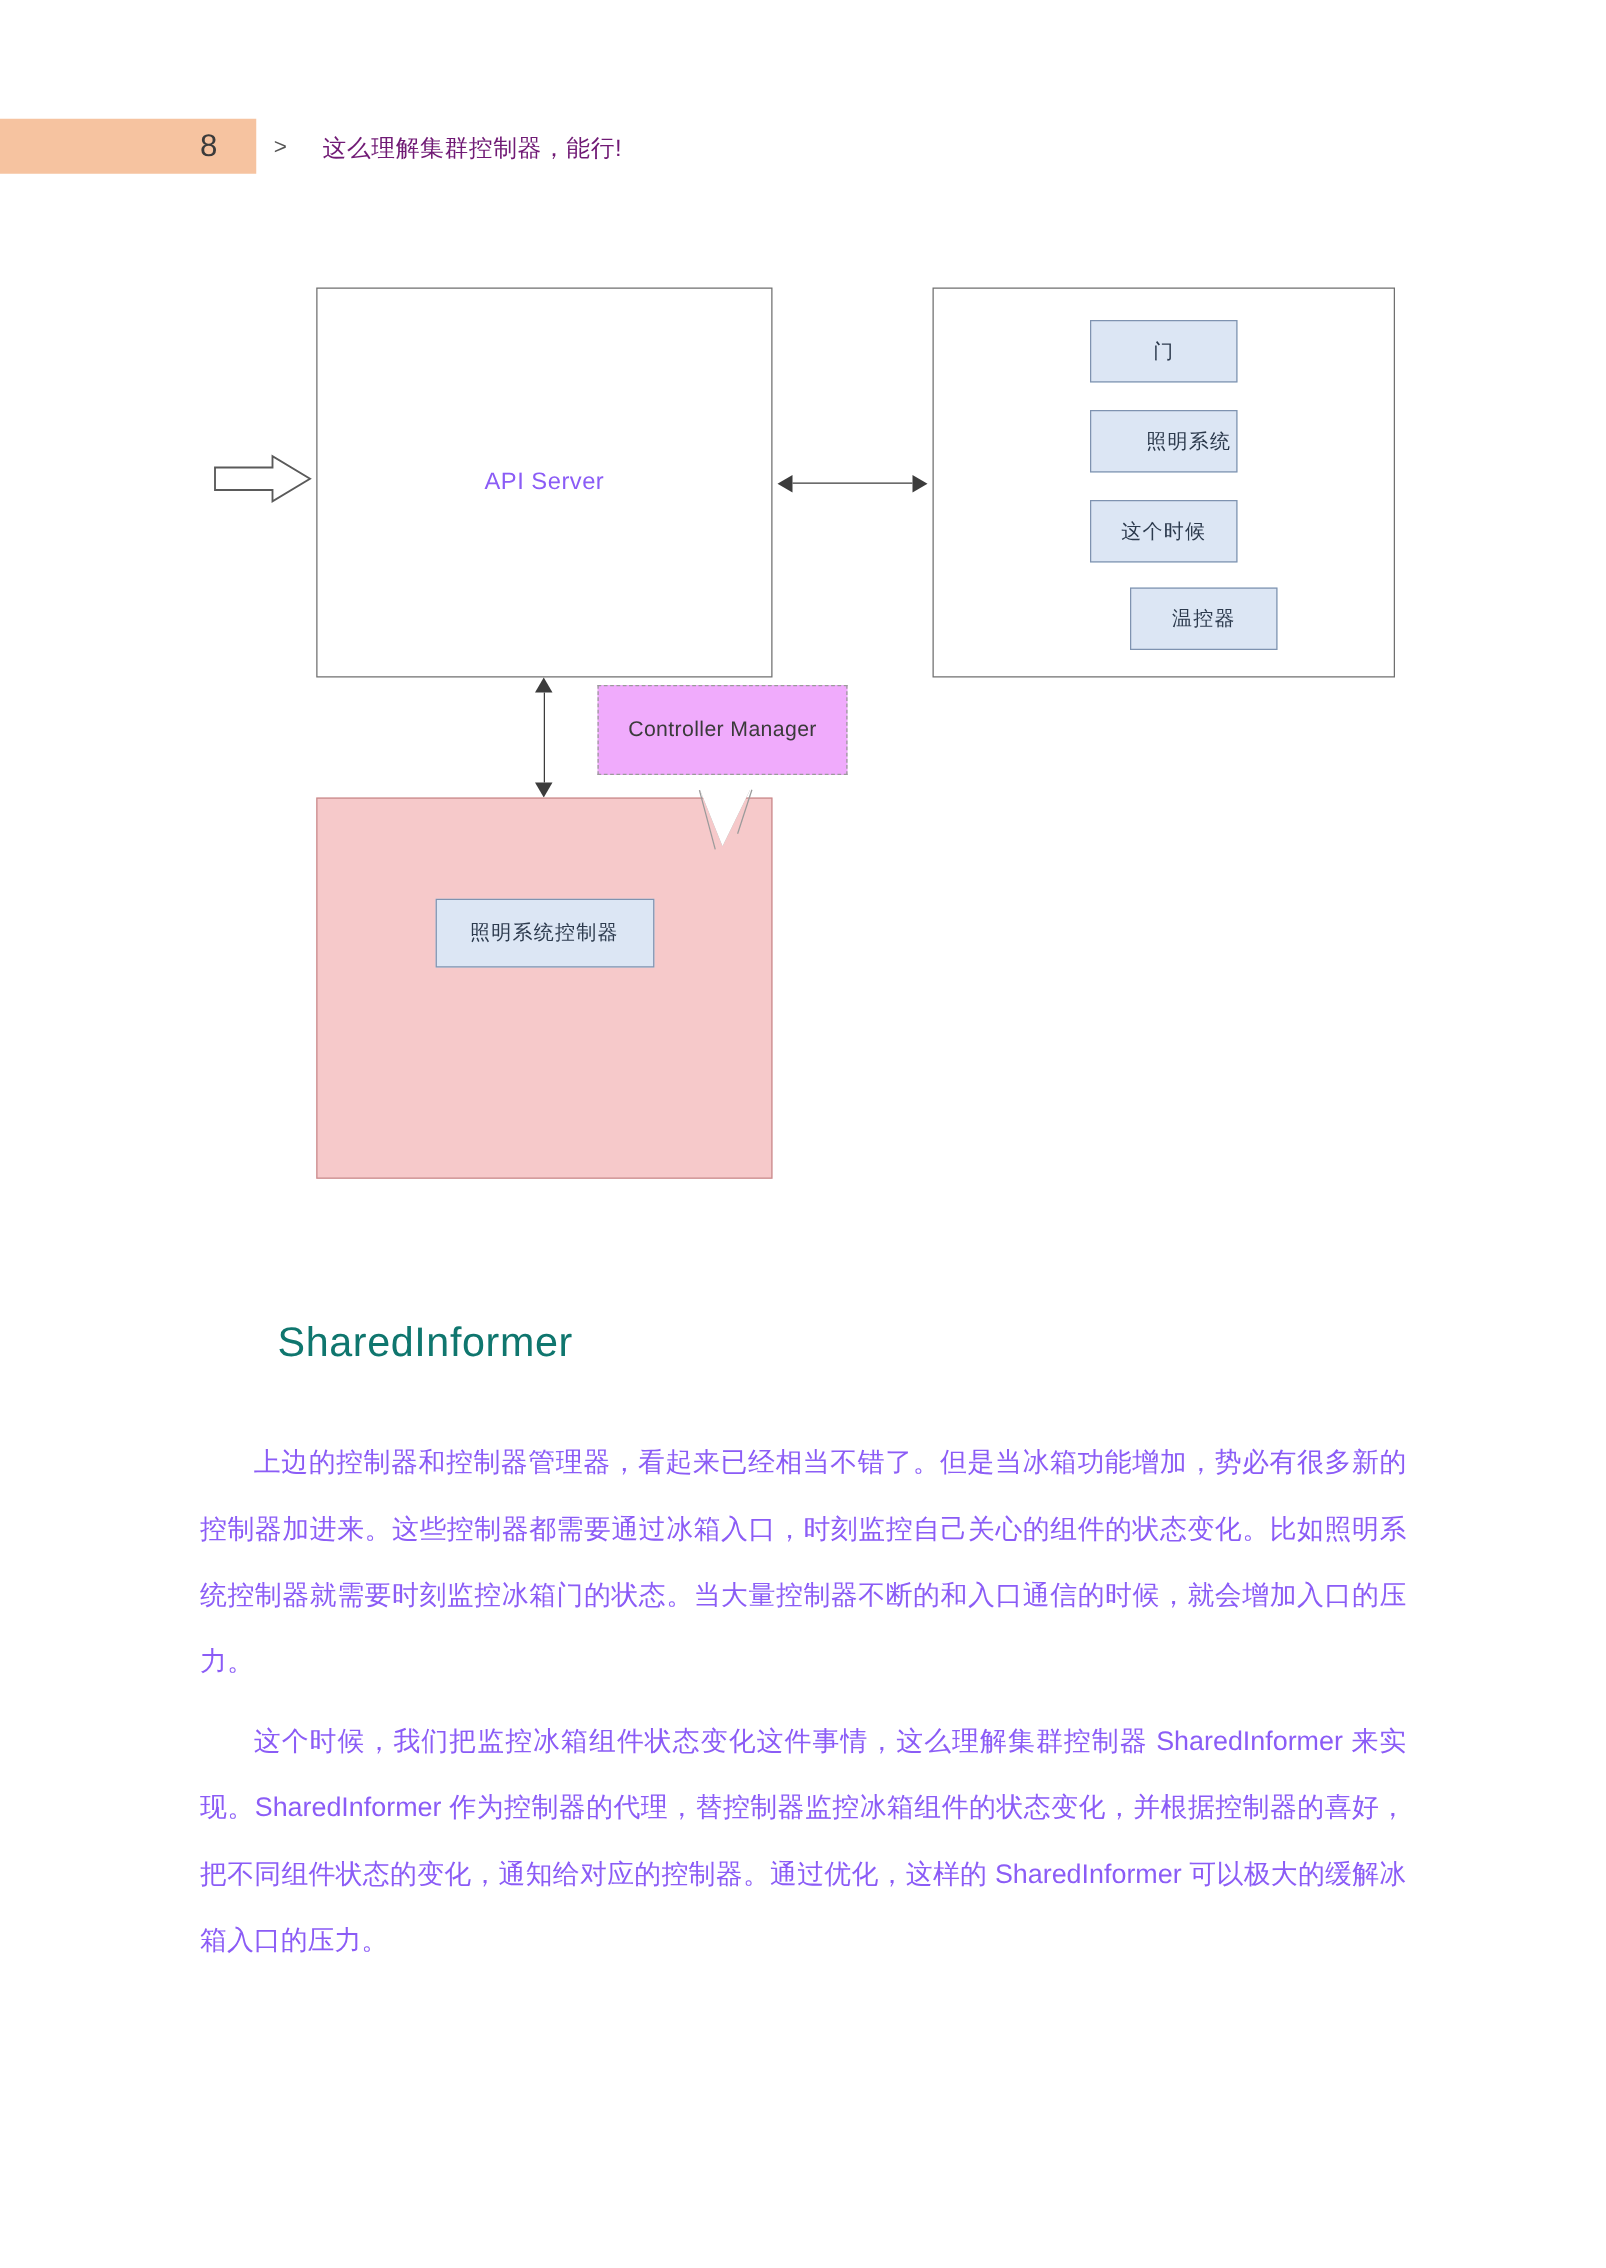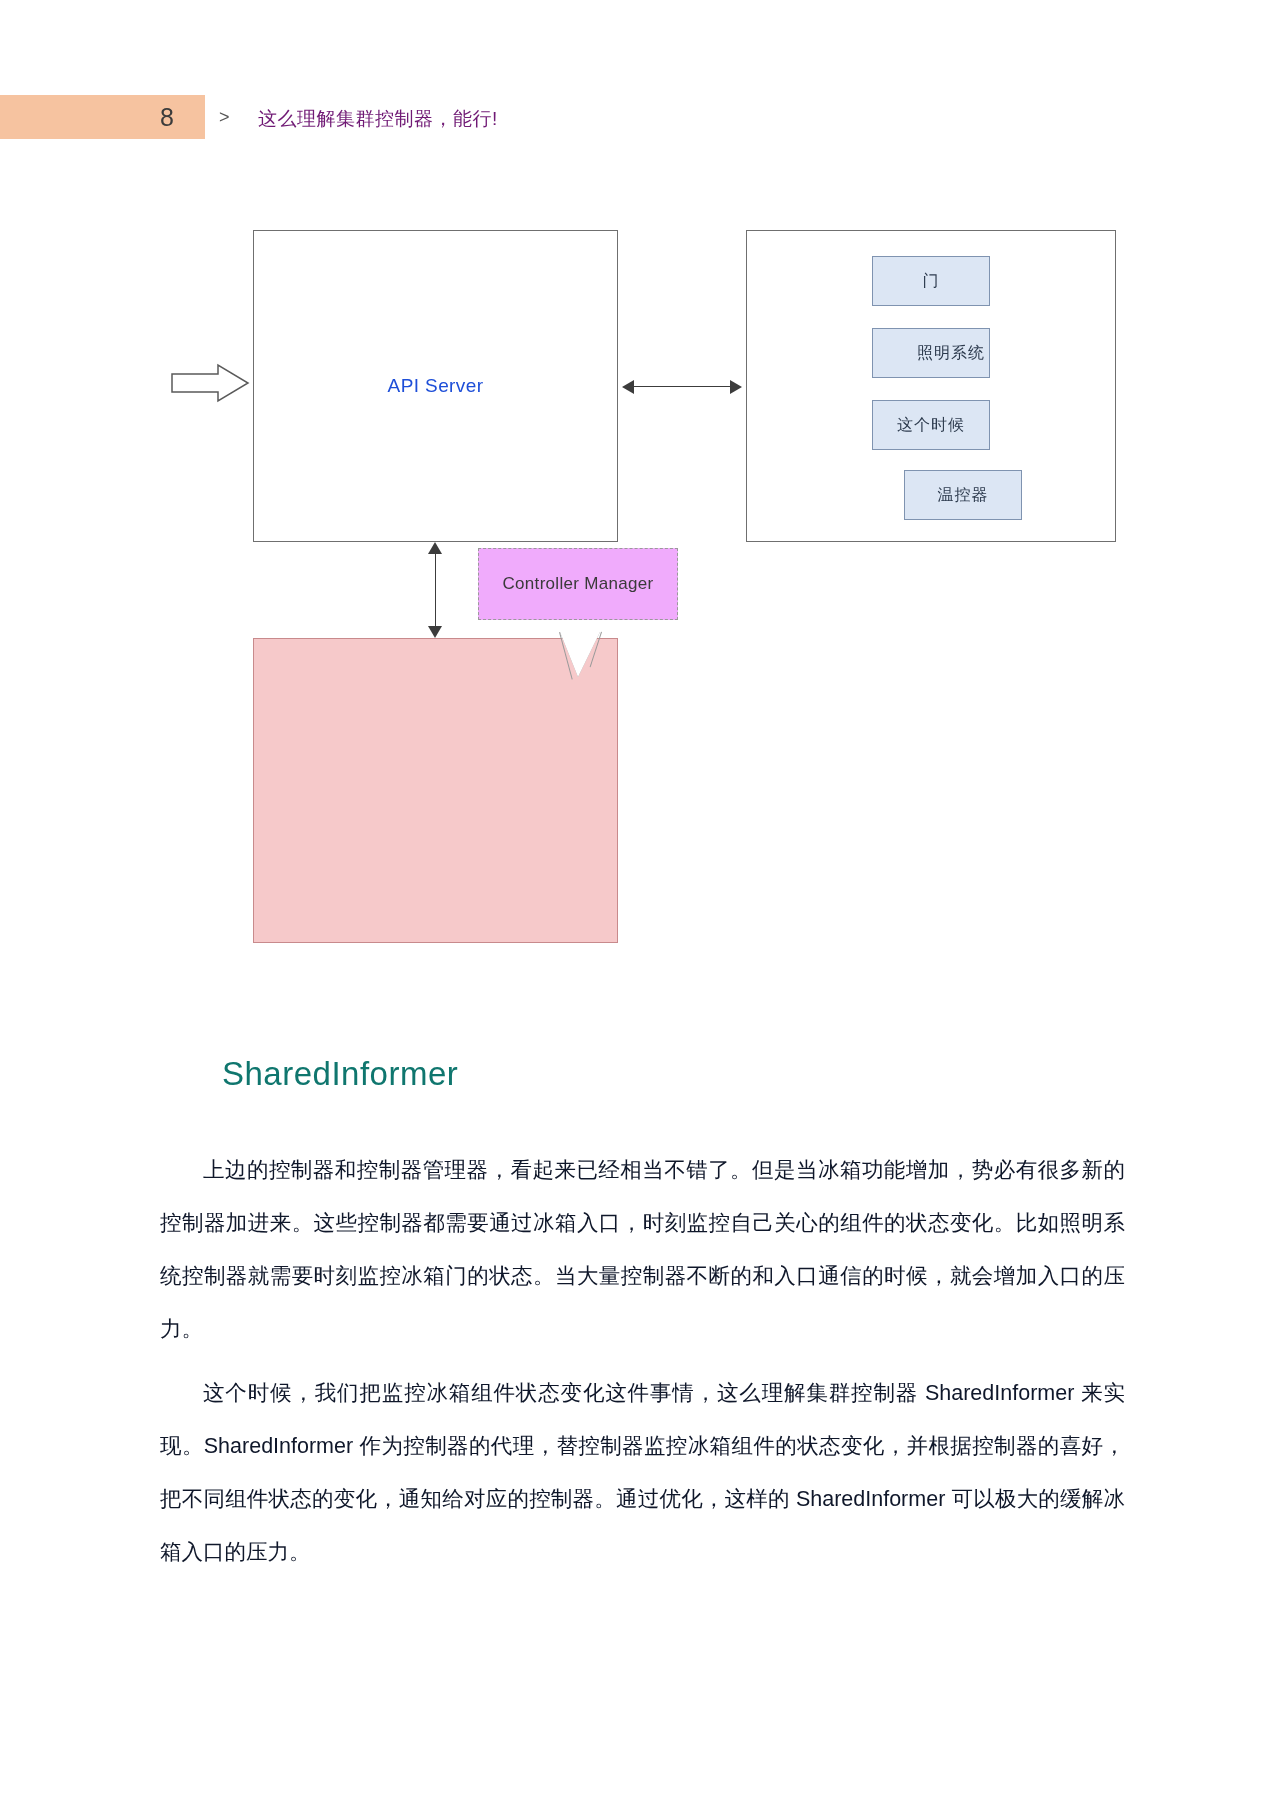--- a/index.html
+++ b/index.html
@@ -76,21 +76,21 @@
     left: 253px;
     top: 30px;
     width: 365px;
     height: 312px;
     display: flex;
     align-items: center;
     justify-content: center;
   }
   .api-server-label {
     font-size: 19px;
-    color: #1d4ed8;
+    color: #8b5cf6;
     letter-spacing: 0.4px;
   }
 
   .devices-panel {
     left: 746px;
     top: 30px;
     width: 370px;
     height: 312px;
   }
 
@@ -239,21 +239,21 @@
     font-size: 33px;
     color: #0f766e;
     letter-spacing: 0.5px;
   }
   .para {
     position: absolute;
     left: 160px;
     width: 965px;
     font-size: 21.5px;
     line-height: 53px;
-    color: #0f172a;
+    color: #8b5cf6;
     text-align: justify;
     text-justify: inter-ideograph;
     text-indent: 2em;
   }
   .para.p1 { top: 1122px; }
   .para.p2 { top: 1345px; }
 </style>
 </head>
 <body>
 
@@ -283,20 +283,21 @@
   <div class="arrow arrow-down" style="left:428px; top:426px;"></div>
 
   <div class="box devices-panel">
     <div class="device-chip d0">门</div>
     <div class="device-chip d1">照明系统</div>
     <div class="device-chip d2">这个时候</div>
     <div class="device-chip d3">温控器</div>
   </div>
 
   <div class="box controller-region">
+    <div class="ctrl-chip c0">照明系统控制器</div>
   </div>
 
   <div class="callout">Controller Manager</div>
   <div class="callout-tail"></div>
   <div class="callout-tail-line-a"></div>
   <div class="callout-tail-line-b"></div>
 
 </div>
 
 <div class="section-title">SharedInformer</div>

